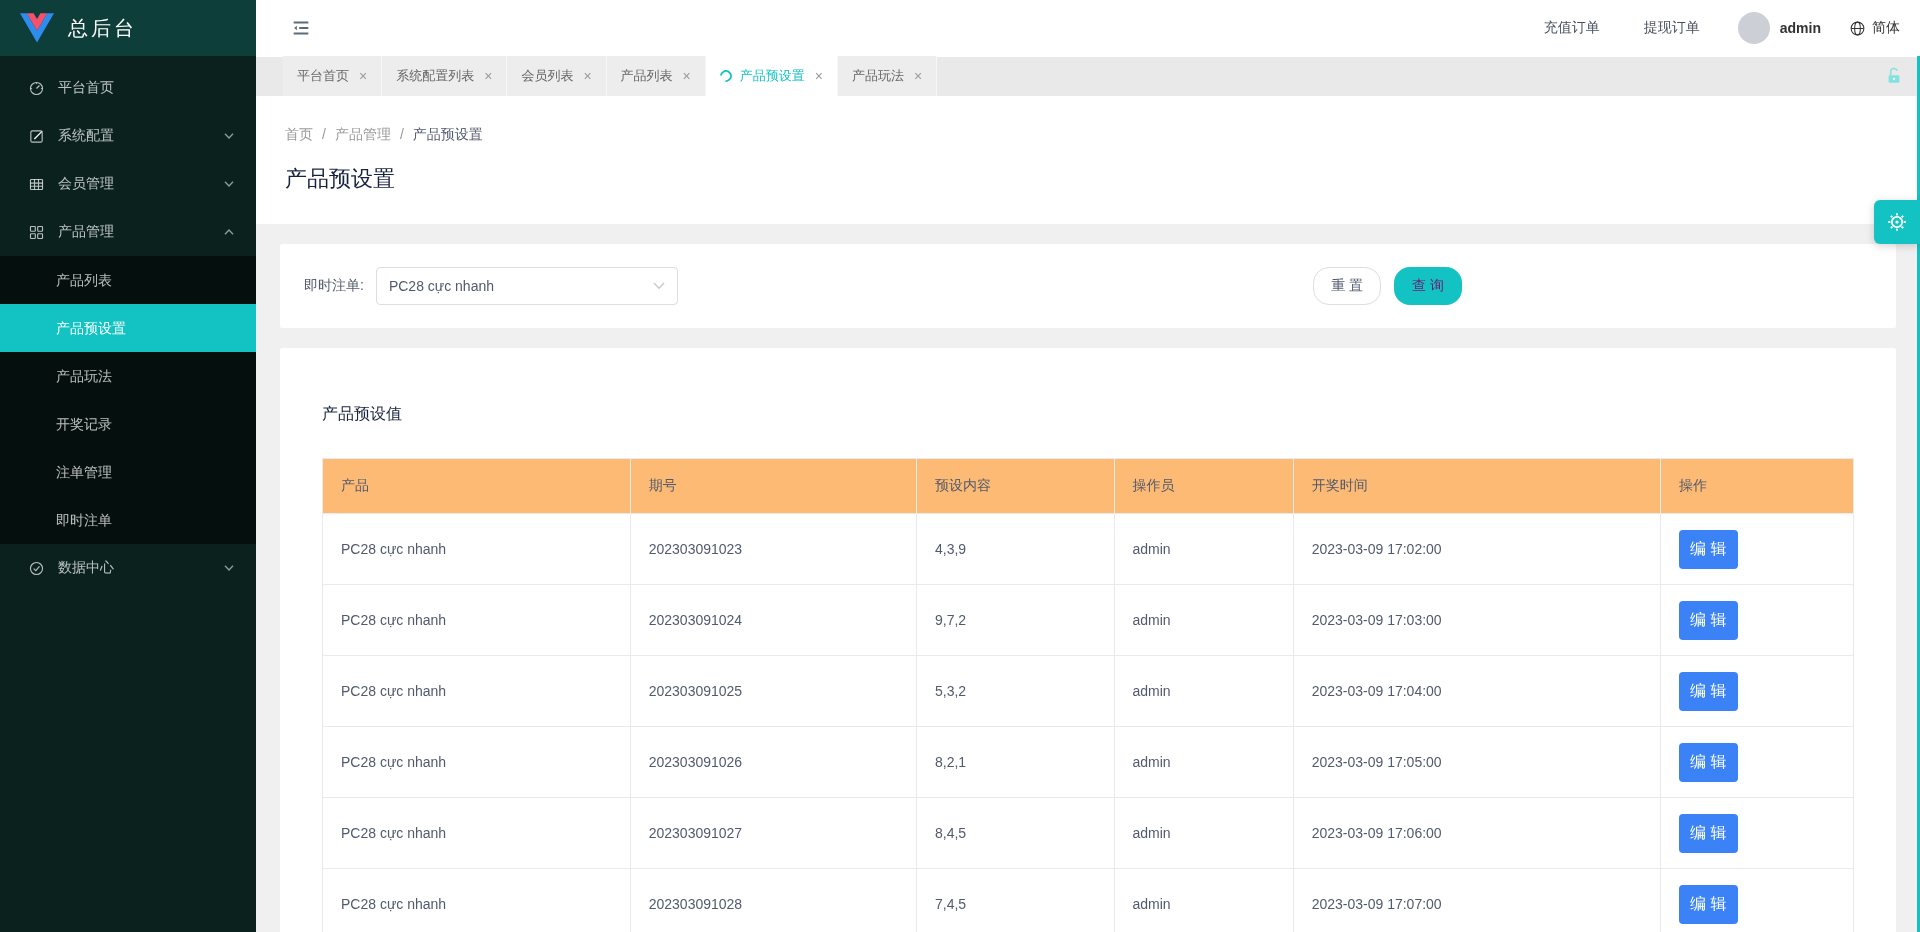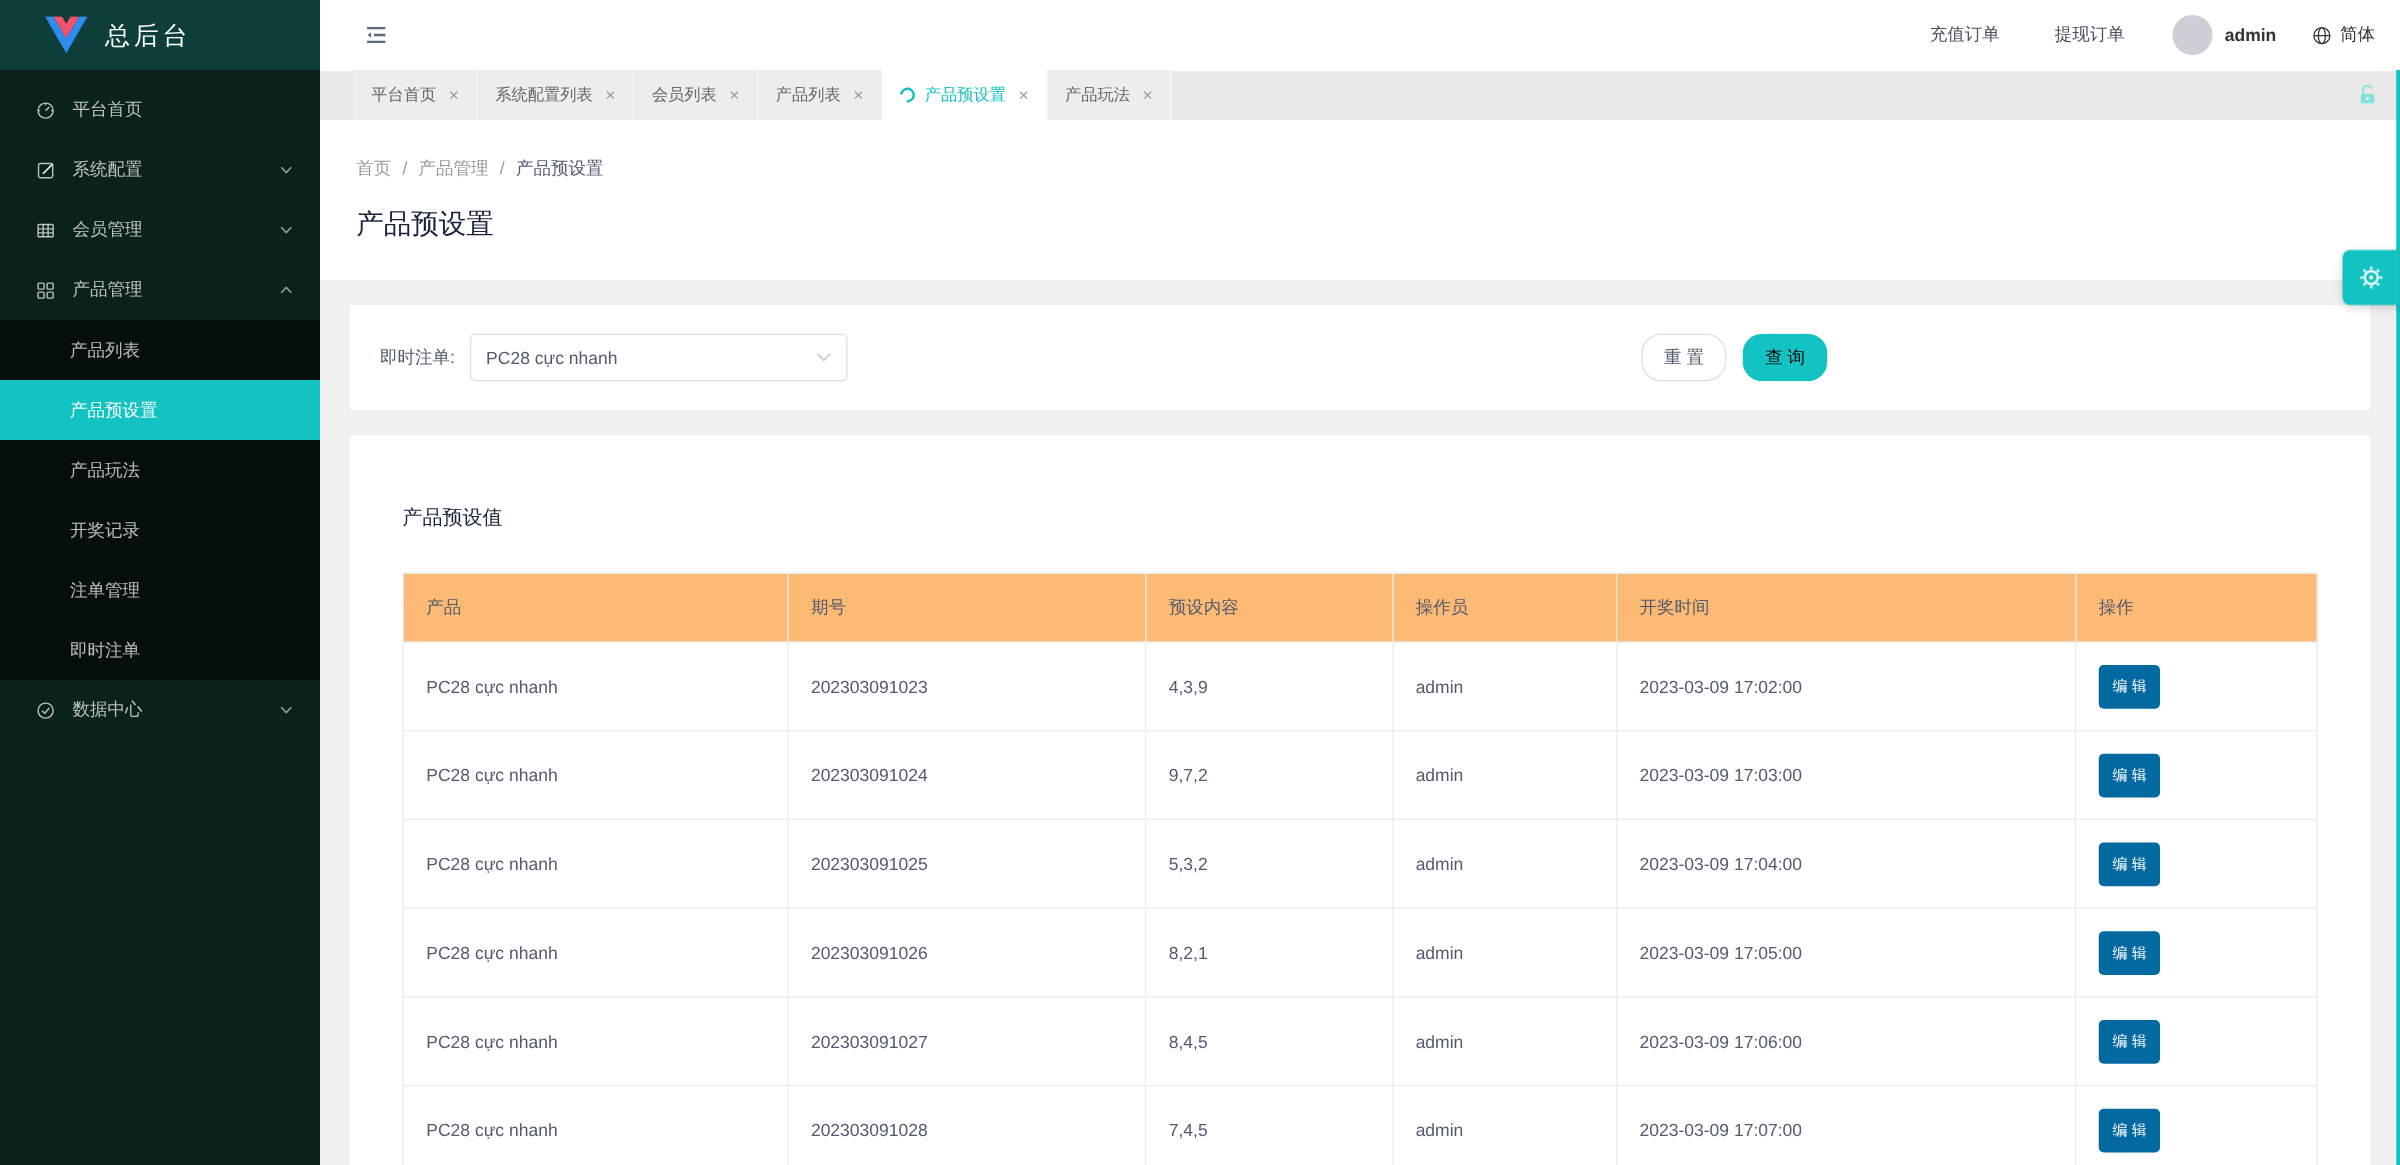--- a/index.html
+++ b/index.html
@@ -3,21 +3,21 @@
 <meta charset="utf-8">
 <style>
   * { margin:0; padding:0; box-sizing:border-box; }
   html,body { width:1920px; height:932px; overflow:hidden;
     font-family:"Liberation Sans","DejaVu Sans",sans-serif; background:#f0f0f0; }
 
   .app { display:flex; width:1920px; height:932px; }
 
   
   .sidebar { width:256px; flex-shrink:0; background:#0a211d; display:flex; flex-direction:column; }
-  .logo { height:56px; background:#0e3e39; display:flex; align-items:center; padding-left:36px; gap:14px; flex-shrink:0; }
+  .logo { height:56px; background:#0e3e39; display:flex; align-items:center; padding-left:20px; gap:14px; flex-shrink:0; }
   .logo-title { color:#fff; font-size:20px; letter-spacing:3px; }
   .side-nav { flex:1; overflow:hidden; padding-top:8px; }
   .menu-item { height:48px; display:flex; align-items:center; padding:0 22px 0 28px;
     color:rgba(255,255,255,.72); font-size:14px; cursor:pointer; }
   .mi-icon { width:18px; height:18px; margin-right:12px; display:flex; align-items:center; color:rgba(255,255,255,.72); }
   .mi-label { flex:1; }
   .mi-chevron { color:rgba(255,255,255,.55); display:flex; }
   .mi-chevron.up svg { transform:rotate(180deg); }
   .submenu { background:#050f0d; }
   .submenu-item { height:48px; line-height:48px; padding-left:56px;
@@ -58,34 +58,34 @@
   .filter-card { display:flex; align-items:center; padding:23px 24px; }
   .filter-label { font-size:14px; color:#515a6e; margin-right:12px; }
   .select { width:302px; height:38px; border:1px solid #dcdee2; border-radius:4px;
     display:flex; align-items:center; padding:0 12px; font-size:14px; color:#515a6e;
     background:#fff; cursor:pointer; }
   .select-arrow { margin-left:auto; color:#c5c8ce; display:flex; }
   .filter-buttons { margin-left:auto; margin-right:410px; display:flex; gap:13px; }
   .btn { height:38px; padding:0 17px; border-radius:16px; font-size:14px; cursor:pointer;
     display:flex; align-items:center; border:1px solid transparent; white-space:nowrap; }
   .btn-reset { background:#fff; border-color:#dcdee2; color:#515a6e; }
-  .btn-query { background:#13c2c2; color:#000000; }
+  .btn-query { background:#13c2c2; color:#701a75; }
 
   .table-card { padding:56px 42px 24px; height:620px; }
   .section-title { font-size:16px; color:#17233d; font-weight:500; }
   .data-table { width:100%; border-collapse:collapse; margin-top:33px; table-layout:fixed;
     font-size:14px; color:#515a6e; }
   .data-table th, .data-table td { border:1px solid #e8eaec; text-align:left; padding:0 18px; }
   .data-table th { height:55px; background:#fdba74; font-weight:500; }
   .data-table td { height:71px; background:#fff; }
   .data-table th:nth-child(1){width:20.1%} .data-table th:nth-child(2){width:18.7%}
   .data-table th:nth-child(3){width:12.9%} .data-table th:nth-child(4){width:11.7%}
   .data-table th:nth-child(5){width:24%}   .data-table th:nth-child(6){width:12.6%}
-  .edit-btn { background:#0369a1; color:#fff; border:none; border-radius:4px;
-    font-size:12px; padding:9px 11px; cursor:pointer; font-family:inherit; white-space:nowrap; }
+  .edit-btn { background:#3b82f6; color:#fff; border:none; border-radius:4px;
+    font-size:16px; padding:9px 11px; cursor:pointer; font-family:inherit; white-space:nowrap; }
 
   .gear-fab { position:fixed; right:0; top:200px; width:46px; height:44px; background:#13c2c2;
     border-radius:6px 0 0 6px; display:flex; align-items:center; justify-content:center;
     cursor:pointer; box-shadow:0 2px 8px rgba(0,0,0,.18); z-index:20; }
   .right-strip { position:fixed; right:0; top:56px; bottom:0; width:3px; background:#13c2c2; z-index:10; }
 </style>
 </head>
 <body>
 
 <div class="app">

